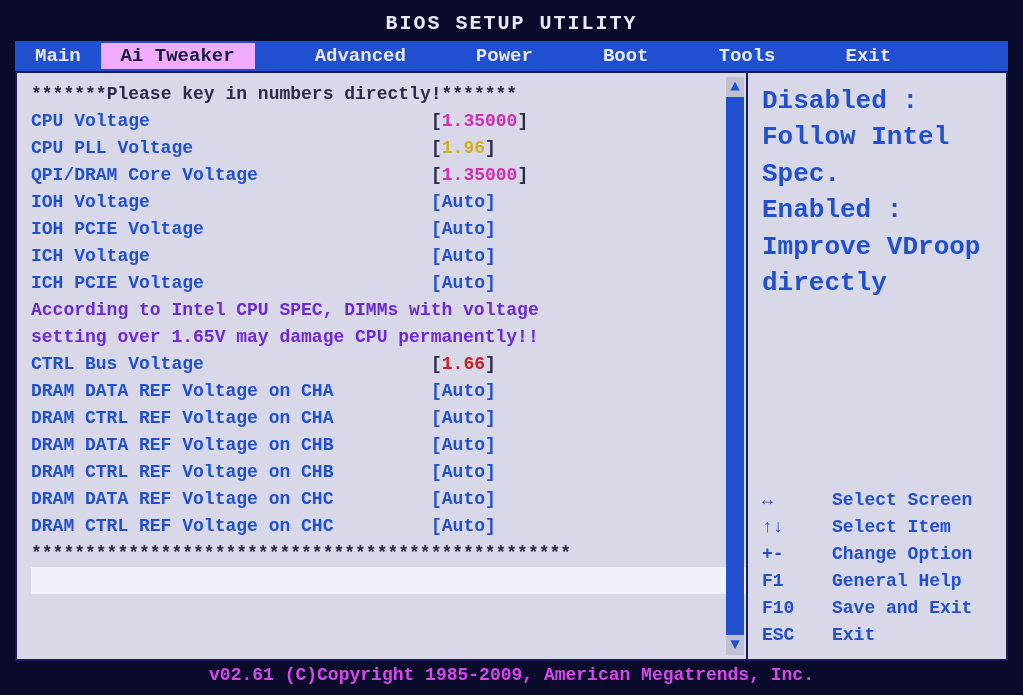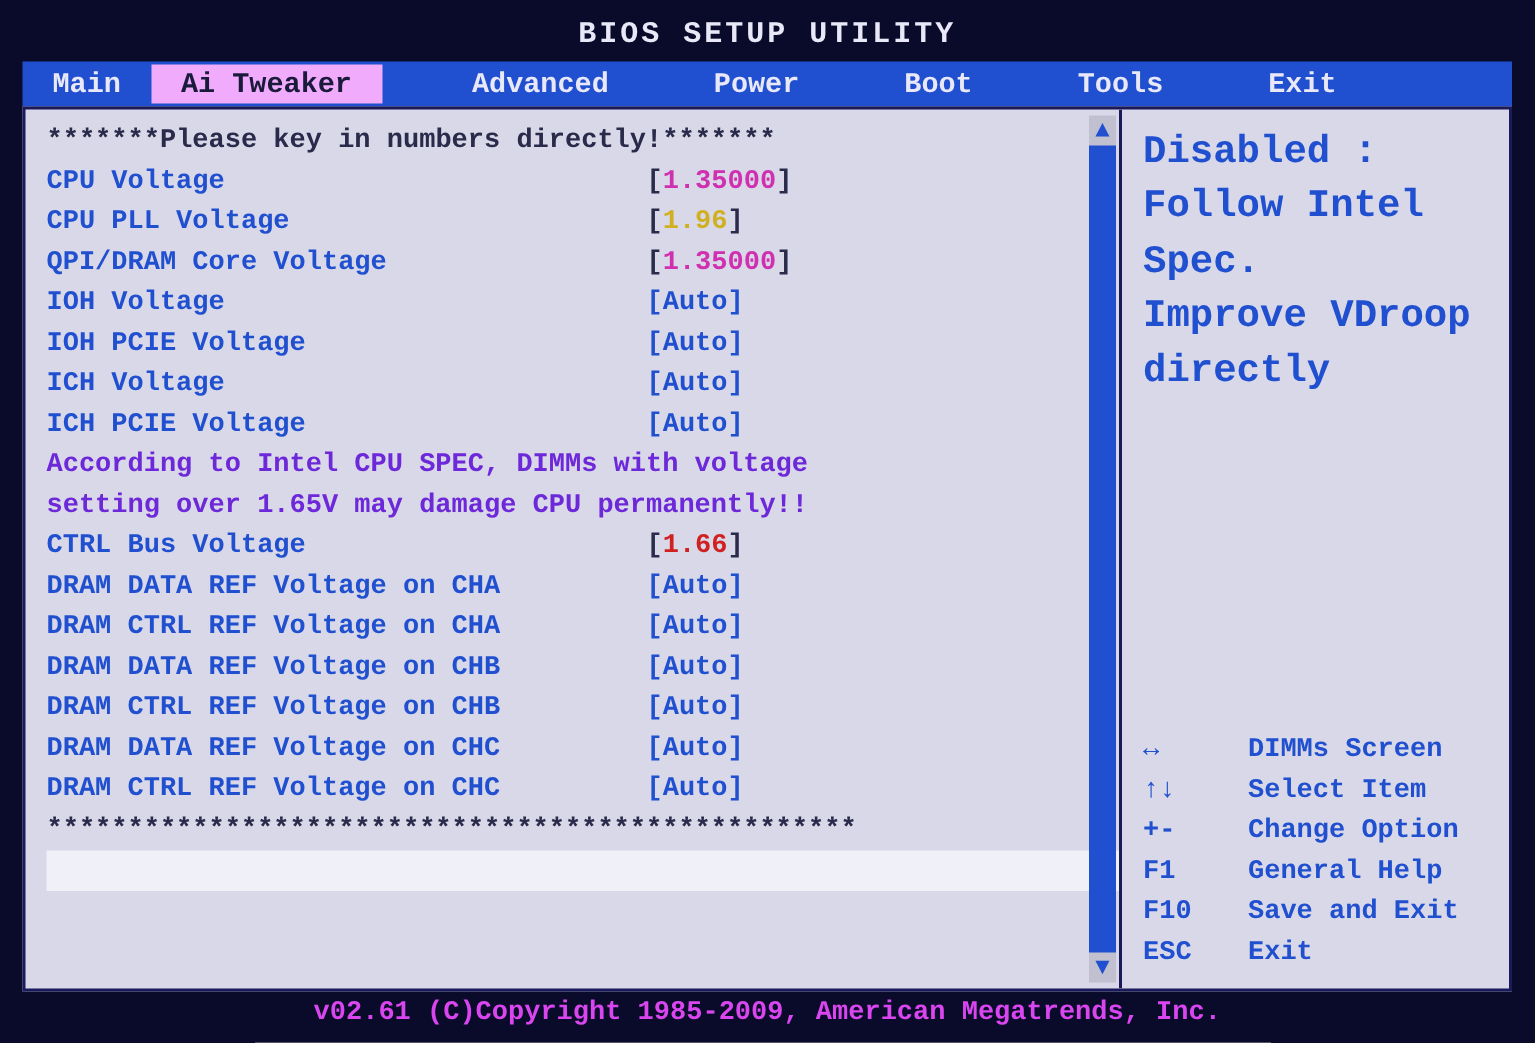--- a/index.html
+++ b/index.html
@@ -222,27 +222,28 @@
         <div class="scroll-arrow">▲</div>
         <div class="scroll-thumb"></div>
         <div class="scroll-arrow">▼</div>
       </div>
     </div>
 
     <div class="right-panel">
       <div class="help-text">
         <div>Disabled :</div>
         <div>Follow Intel Spec.</div>
+        <div>Enabled :</div>
         <div>Improve VDroop</div>
         <div>directly</div>
       </div>
       <div class="key-help">
         <div class="key-help-row">
             <span class="key-help-key">↔</span>
-            <span>DIMMs Screen</span>
+            <span>Select Screen</span>
           </div>
         <div class="key-help-row">
             <span class="key-help-key">↑↓</span>
             <span>Select Item</span>
           </div>
         <div class="key-help-row">
             <span class="key-help-key">+-</span>
             <span>Change Option</span>
           </div>
         <div class="key-help-row">

